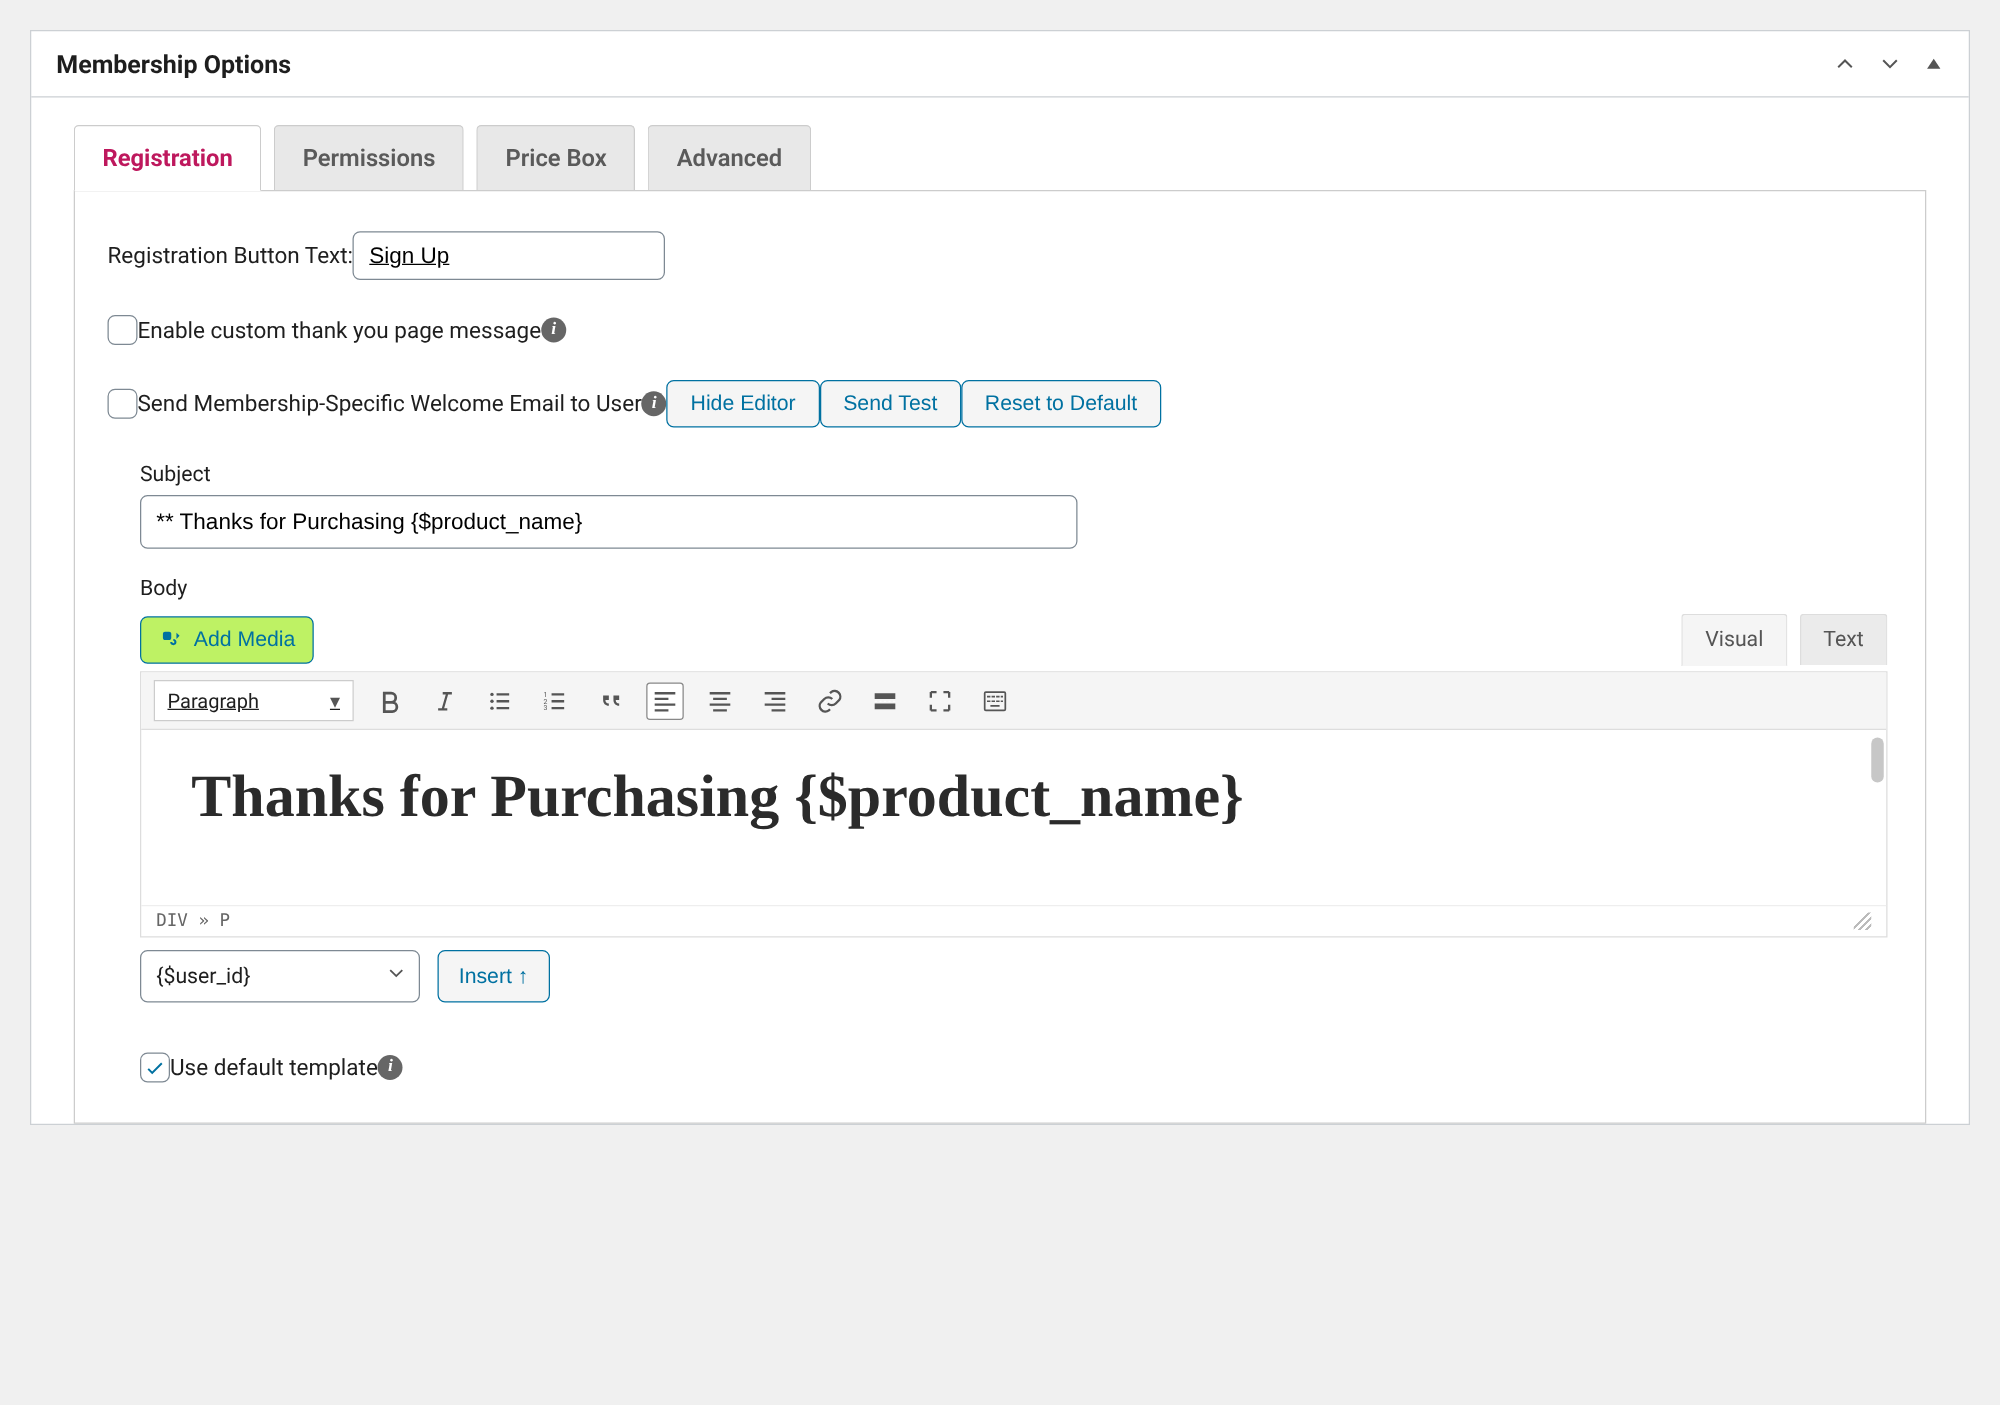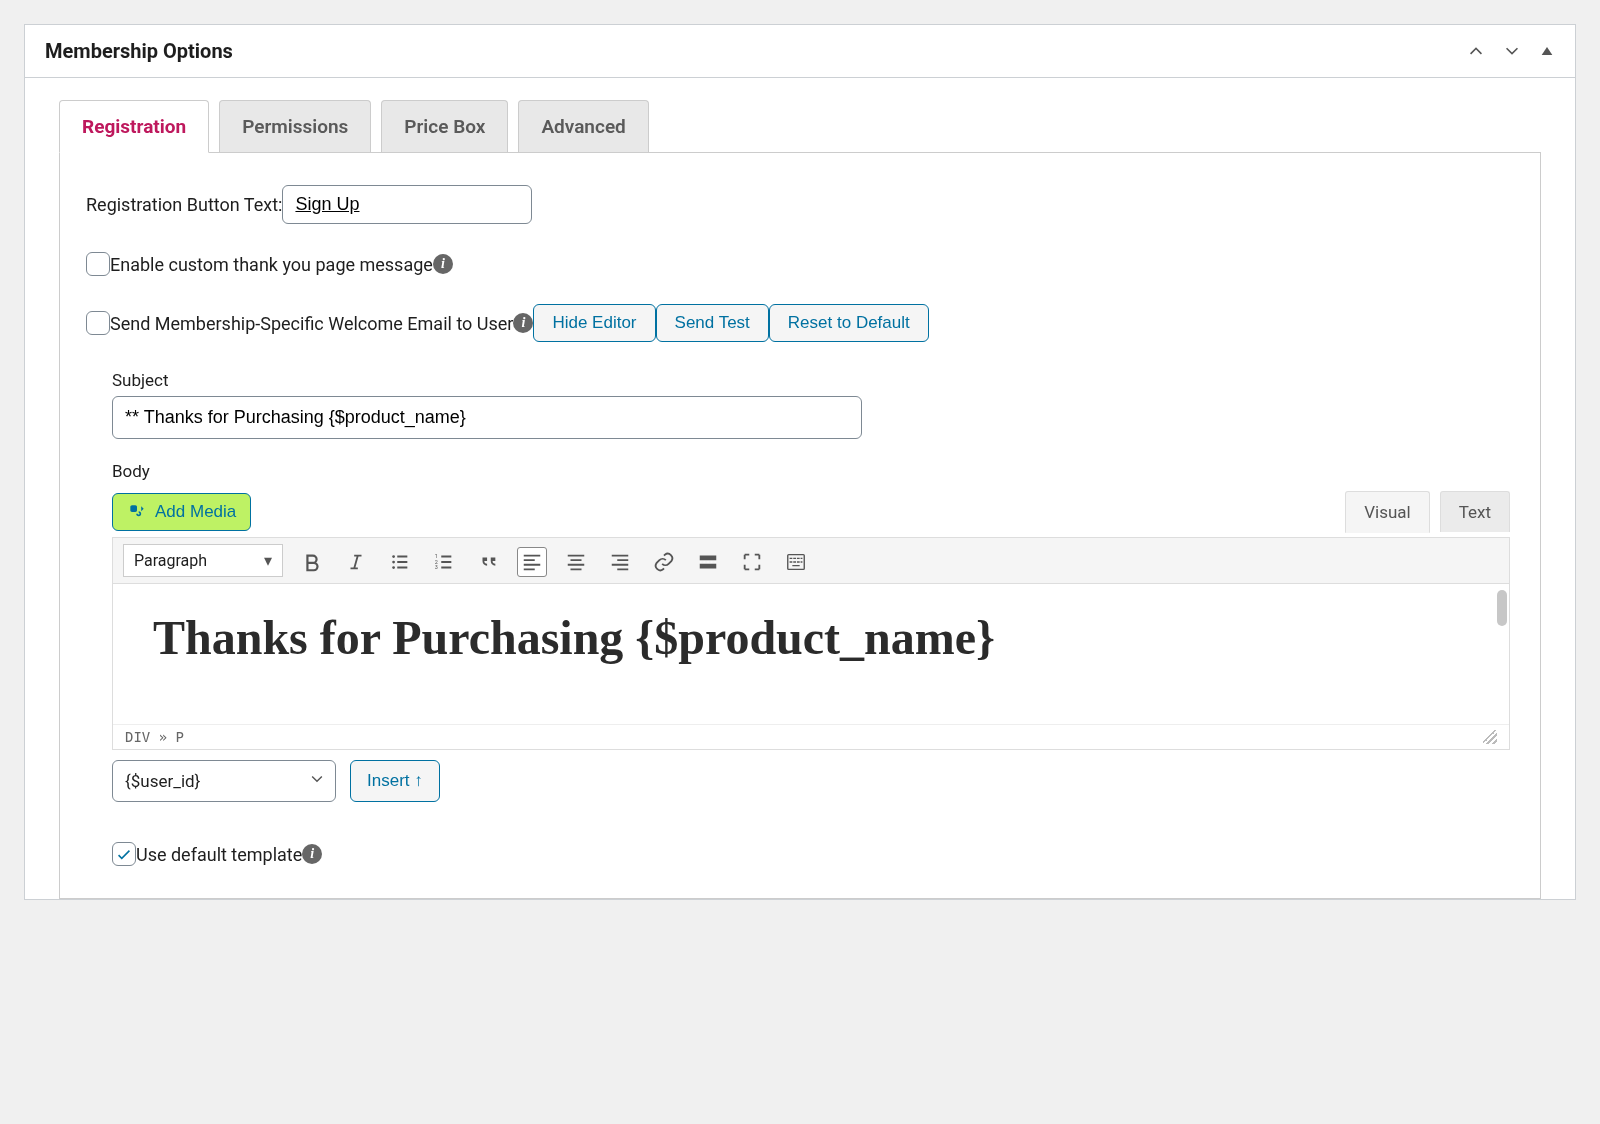--- a/index.html
+++ b/index.html
@@ -179,25 +179,26 @@
     cursor:pointer;
   }
   .editor-tab.active {
     background:#f5f5f5;
     color:#555;
     position:relative; z-index:2;
     border-bottom:1px solid #f5f5f5; margin-bottom:-1px;
   }
   .toolbar {
     display:flex;
-    align-items:flex-end;
+    align-items:center;
     gap: 14px;
     padding: 6px 10px;
     background:#f5f5f5;
     border-bottom: 1px solid #ddd;
+    text-decoration: underline;
   }
   .format-select {
     display:flex;
     align-items:center;
     justify-content: space-between;
     border:1px solid #ccc;
     background:#fff;
     padding: 6px 10px;
     font-size:16px;
     width: 160px;

